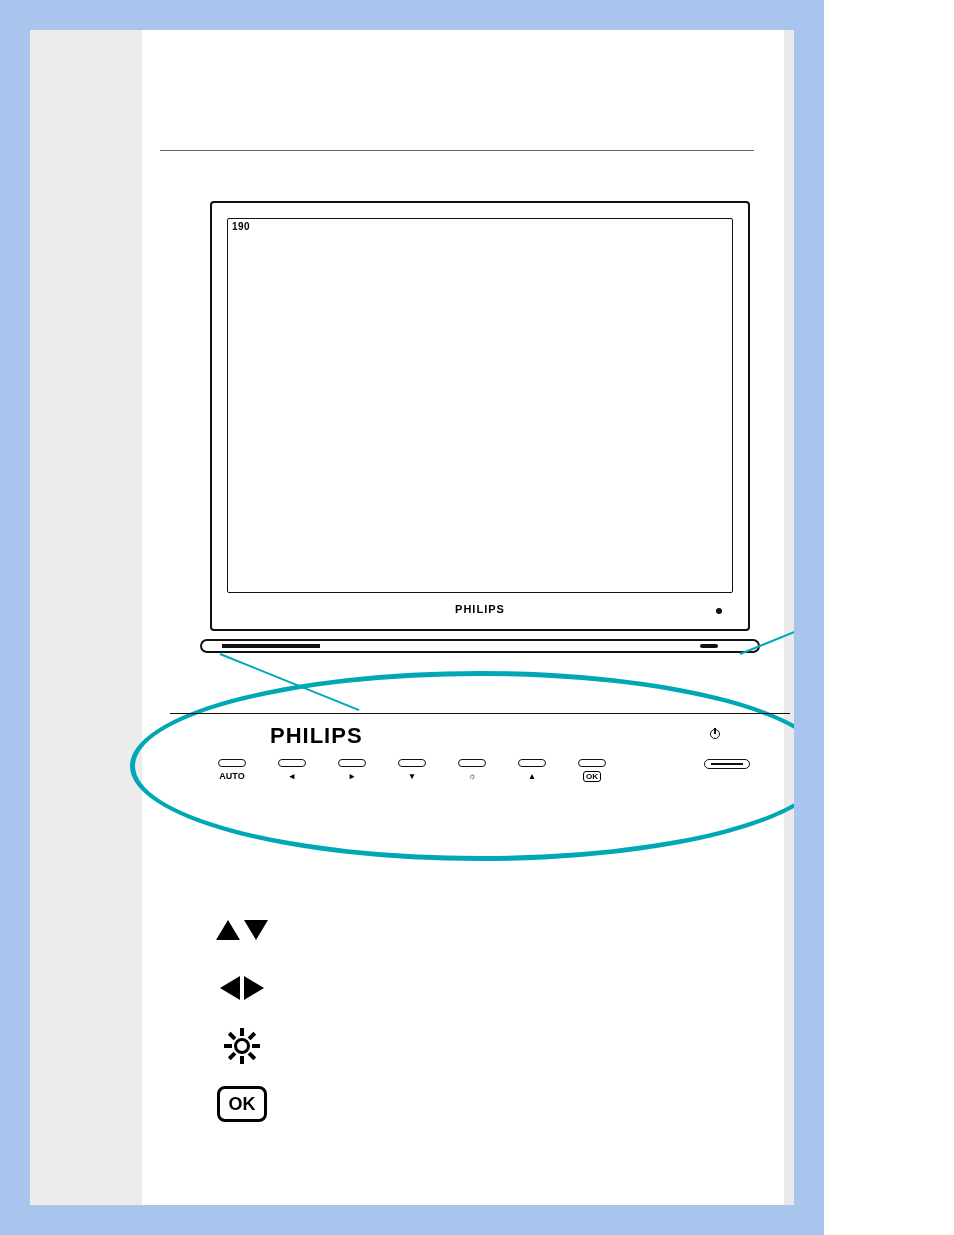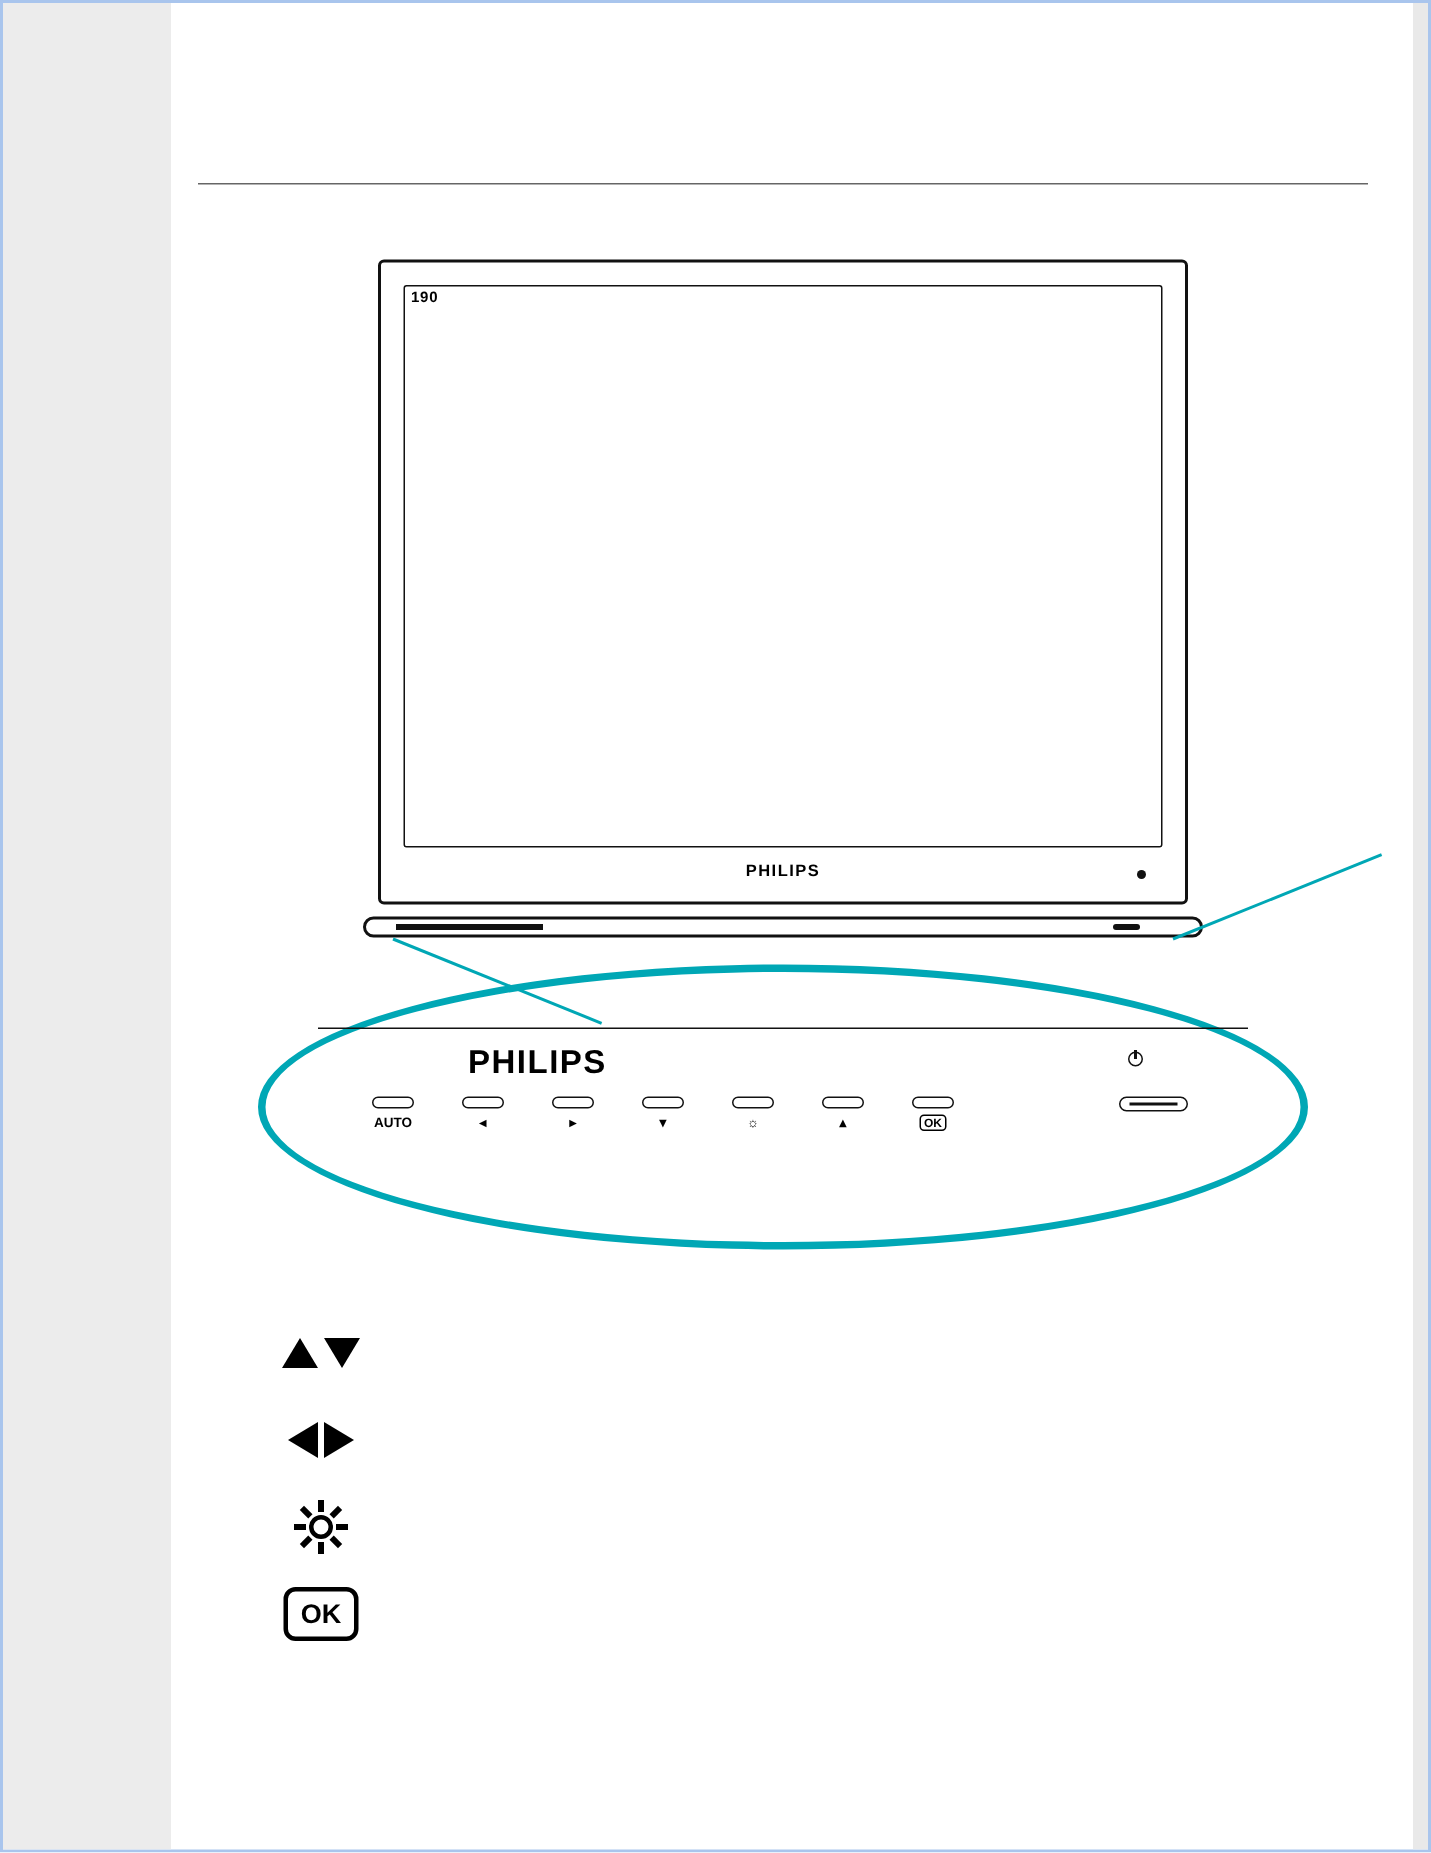--- a/index.html
+++ b/index.html
@@ -3,23 +3,23 @@
 <meta charset="utf-8">
 <style>
   html, body {
     margin: 0;
     padding: 0;
     background: #fff;
     font-family: Arial, Helvetica, sans-serif;
   }
   .outer-frame {
     box-sizing: border-box;
-    width: 954px;
+    width: 824px;
     height: 1235px;
-    padding: 2px;
+    padding: 30px;
     background: #a9c5ed;
     position: relative;
   }
   .page {
     box-sizing: border-box;
     width: 100%;
     height: 100%;
     background: #fff;
     position: relative;
     overflow: hidden;
@@ -161,21 +161,21 @@
   }
   .zoom-power-dot::after{
     content:"";
     position:absolute;
     left:3px; top:-2px;
     width:2px; height:6px;
     background:#111;
   }
   .zoom-buttons {
     position: absolute;
-    left: 26px; right: 30px;
+    left: 38px; right: 30px;
     top: 68px;
     display: flex;
     align-items: flex-start;
   }
   .zoom-btn {
     display: flex;
     flex-direction: column;
     align-items: center;
     width: 48px;
     margin-right: 12px;

